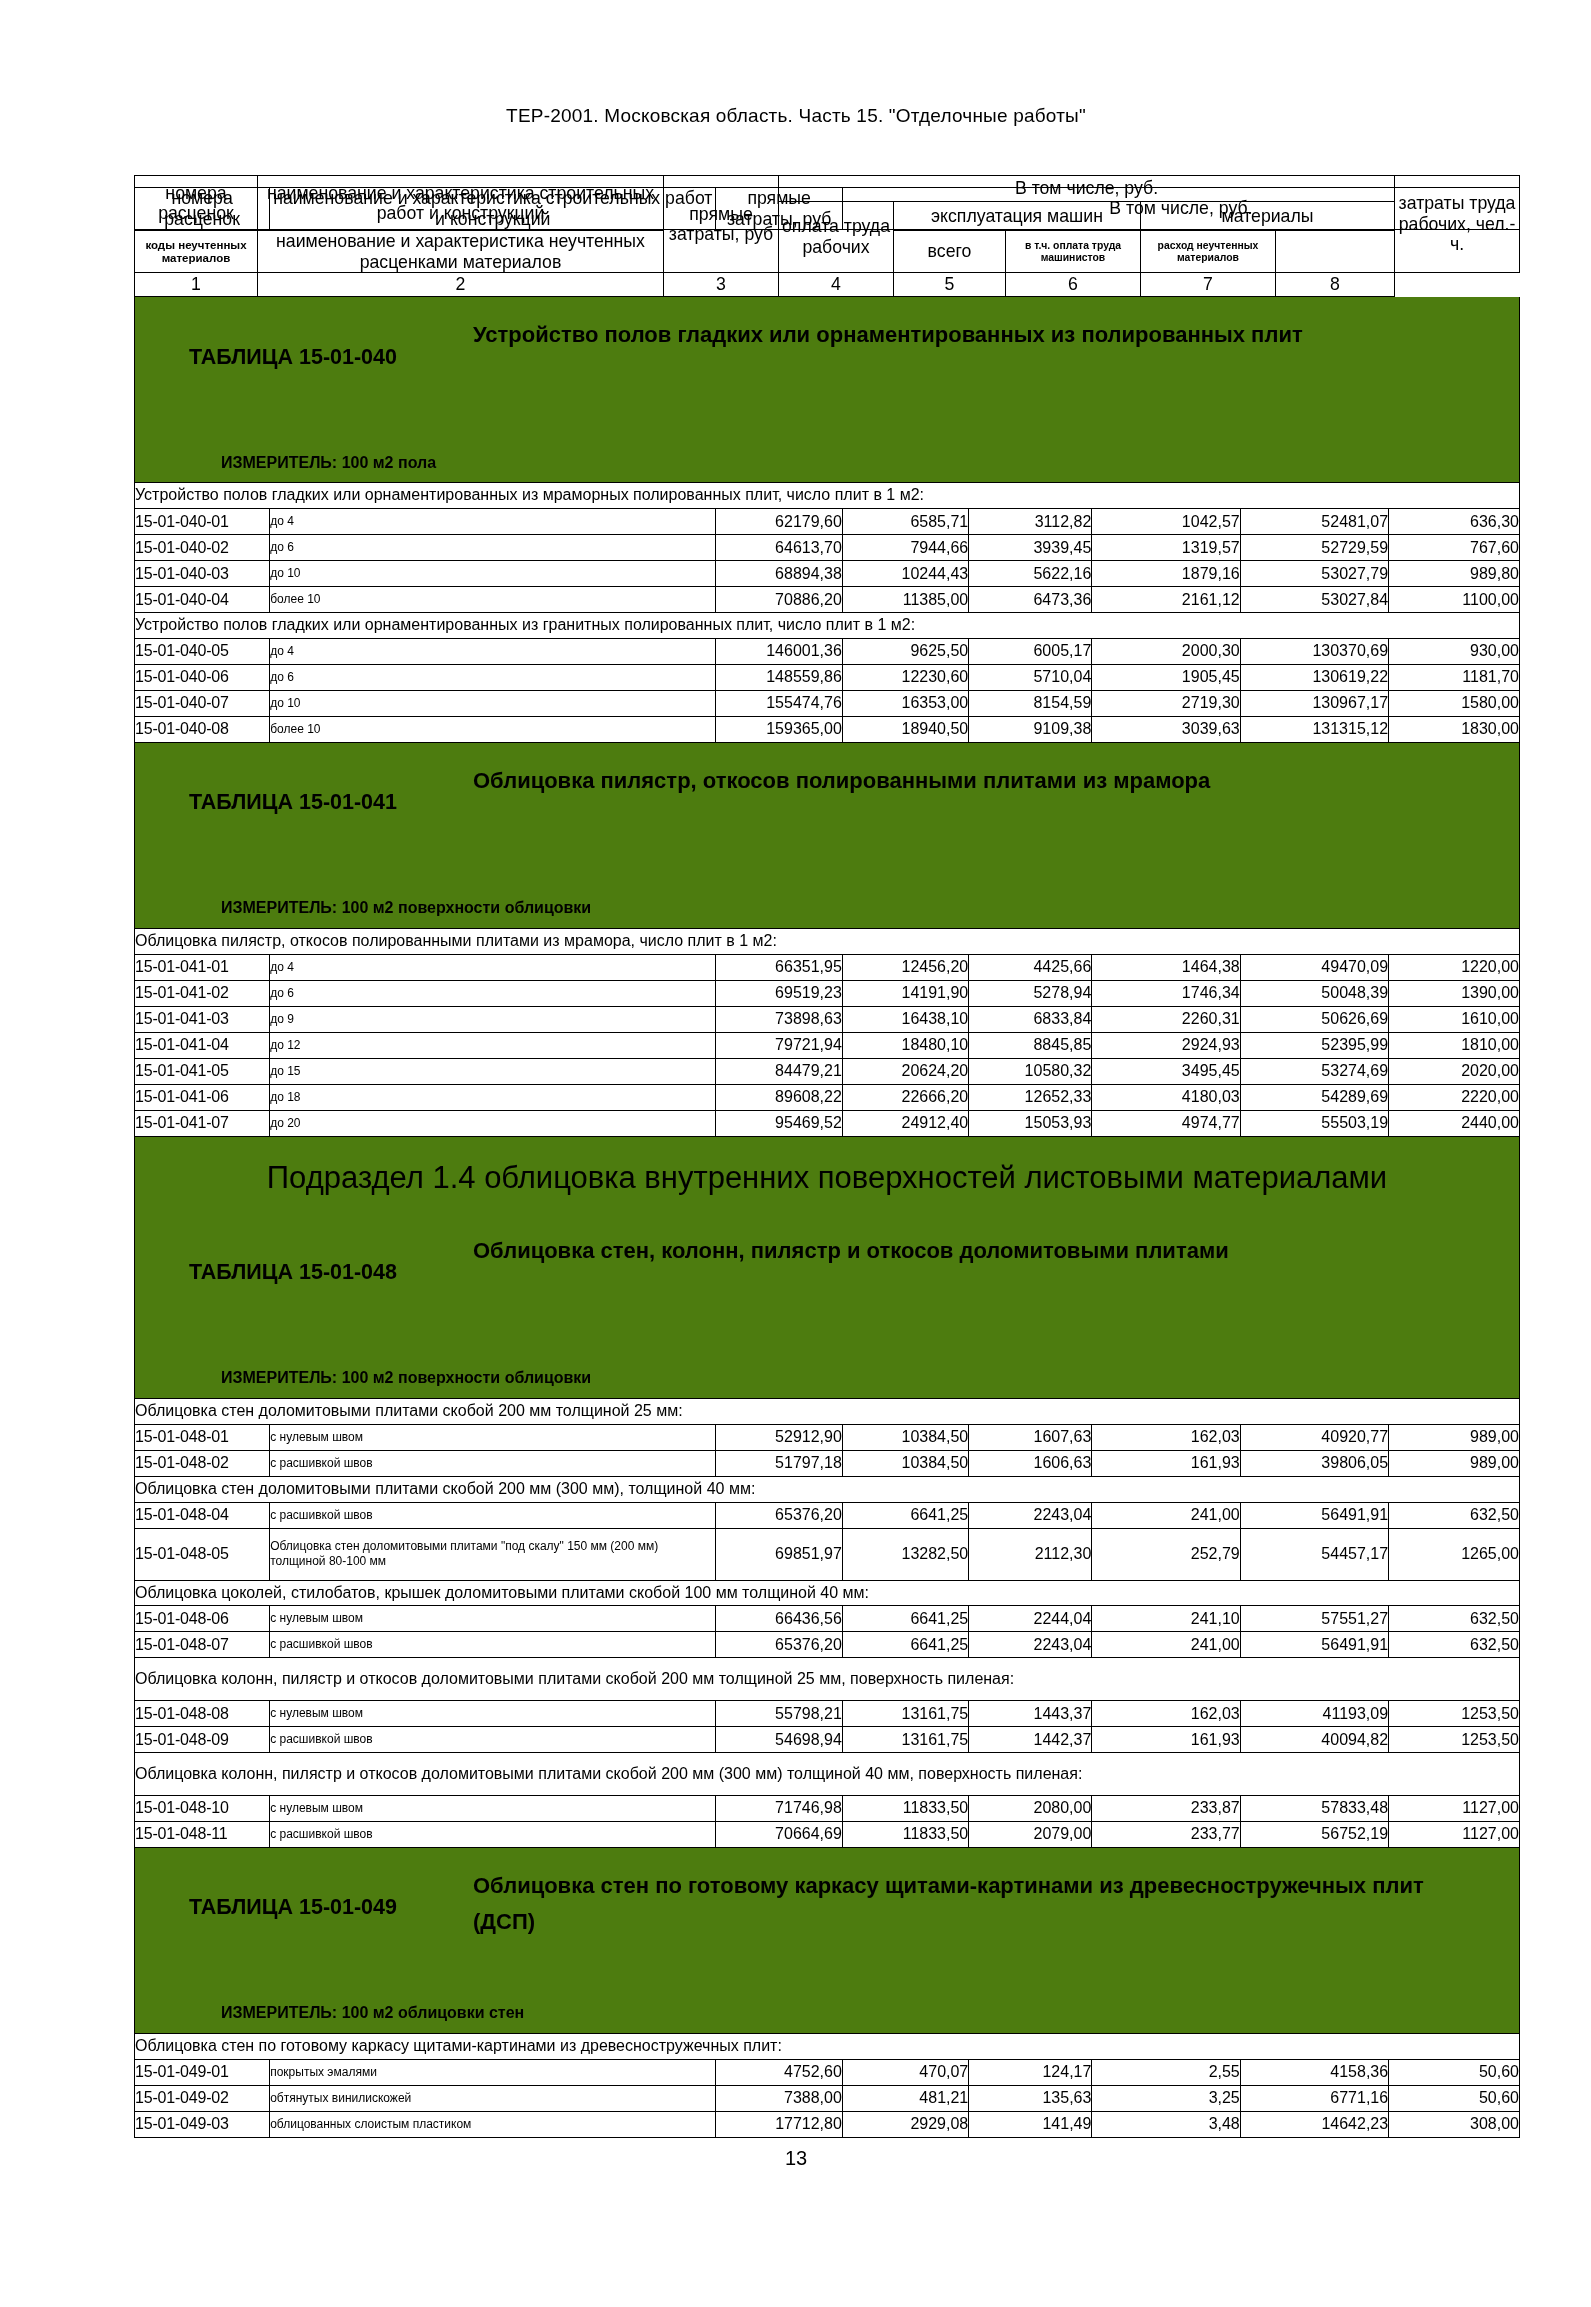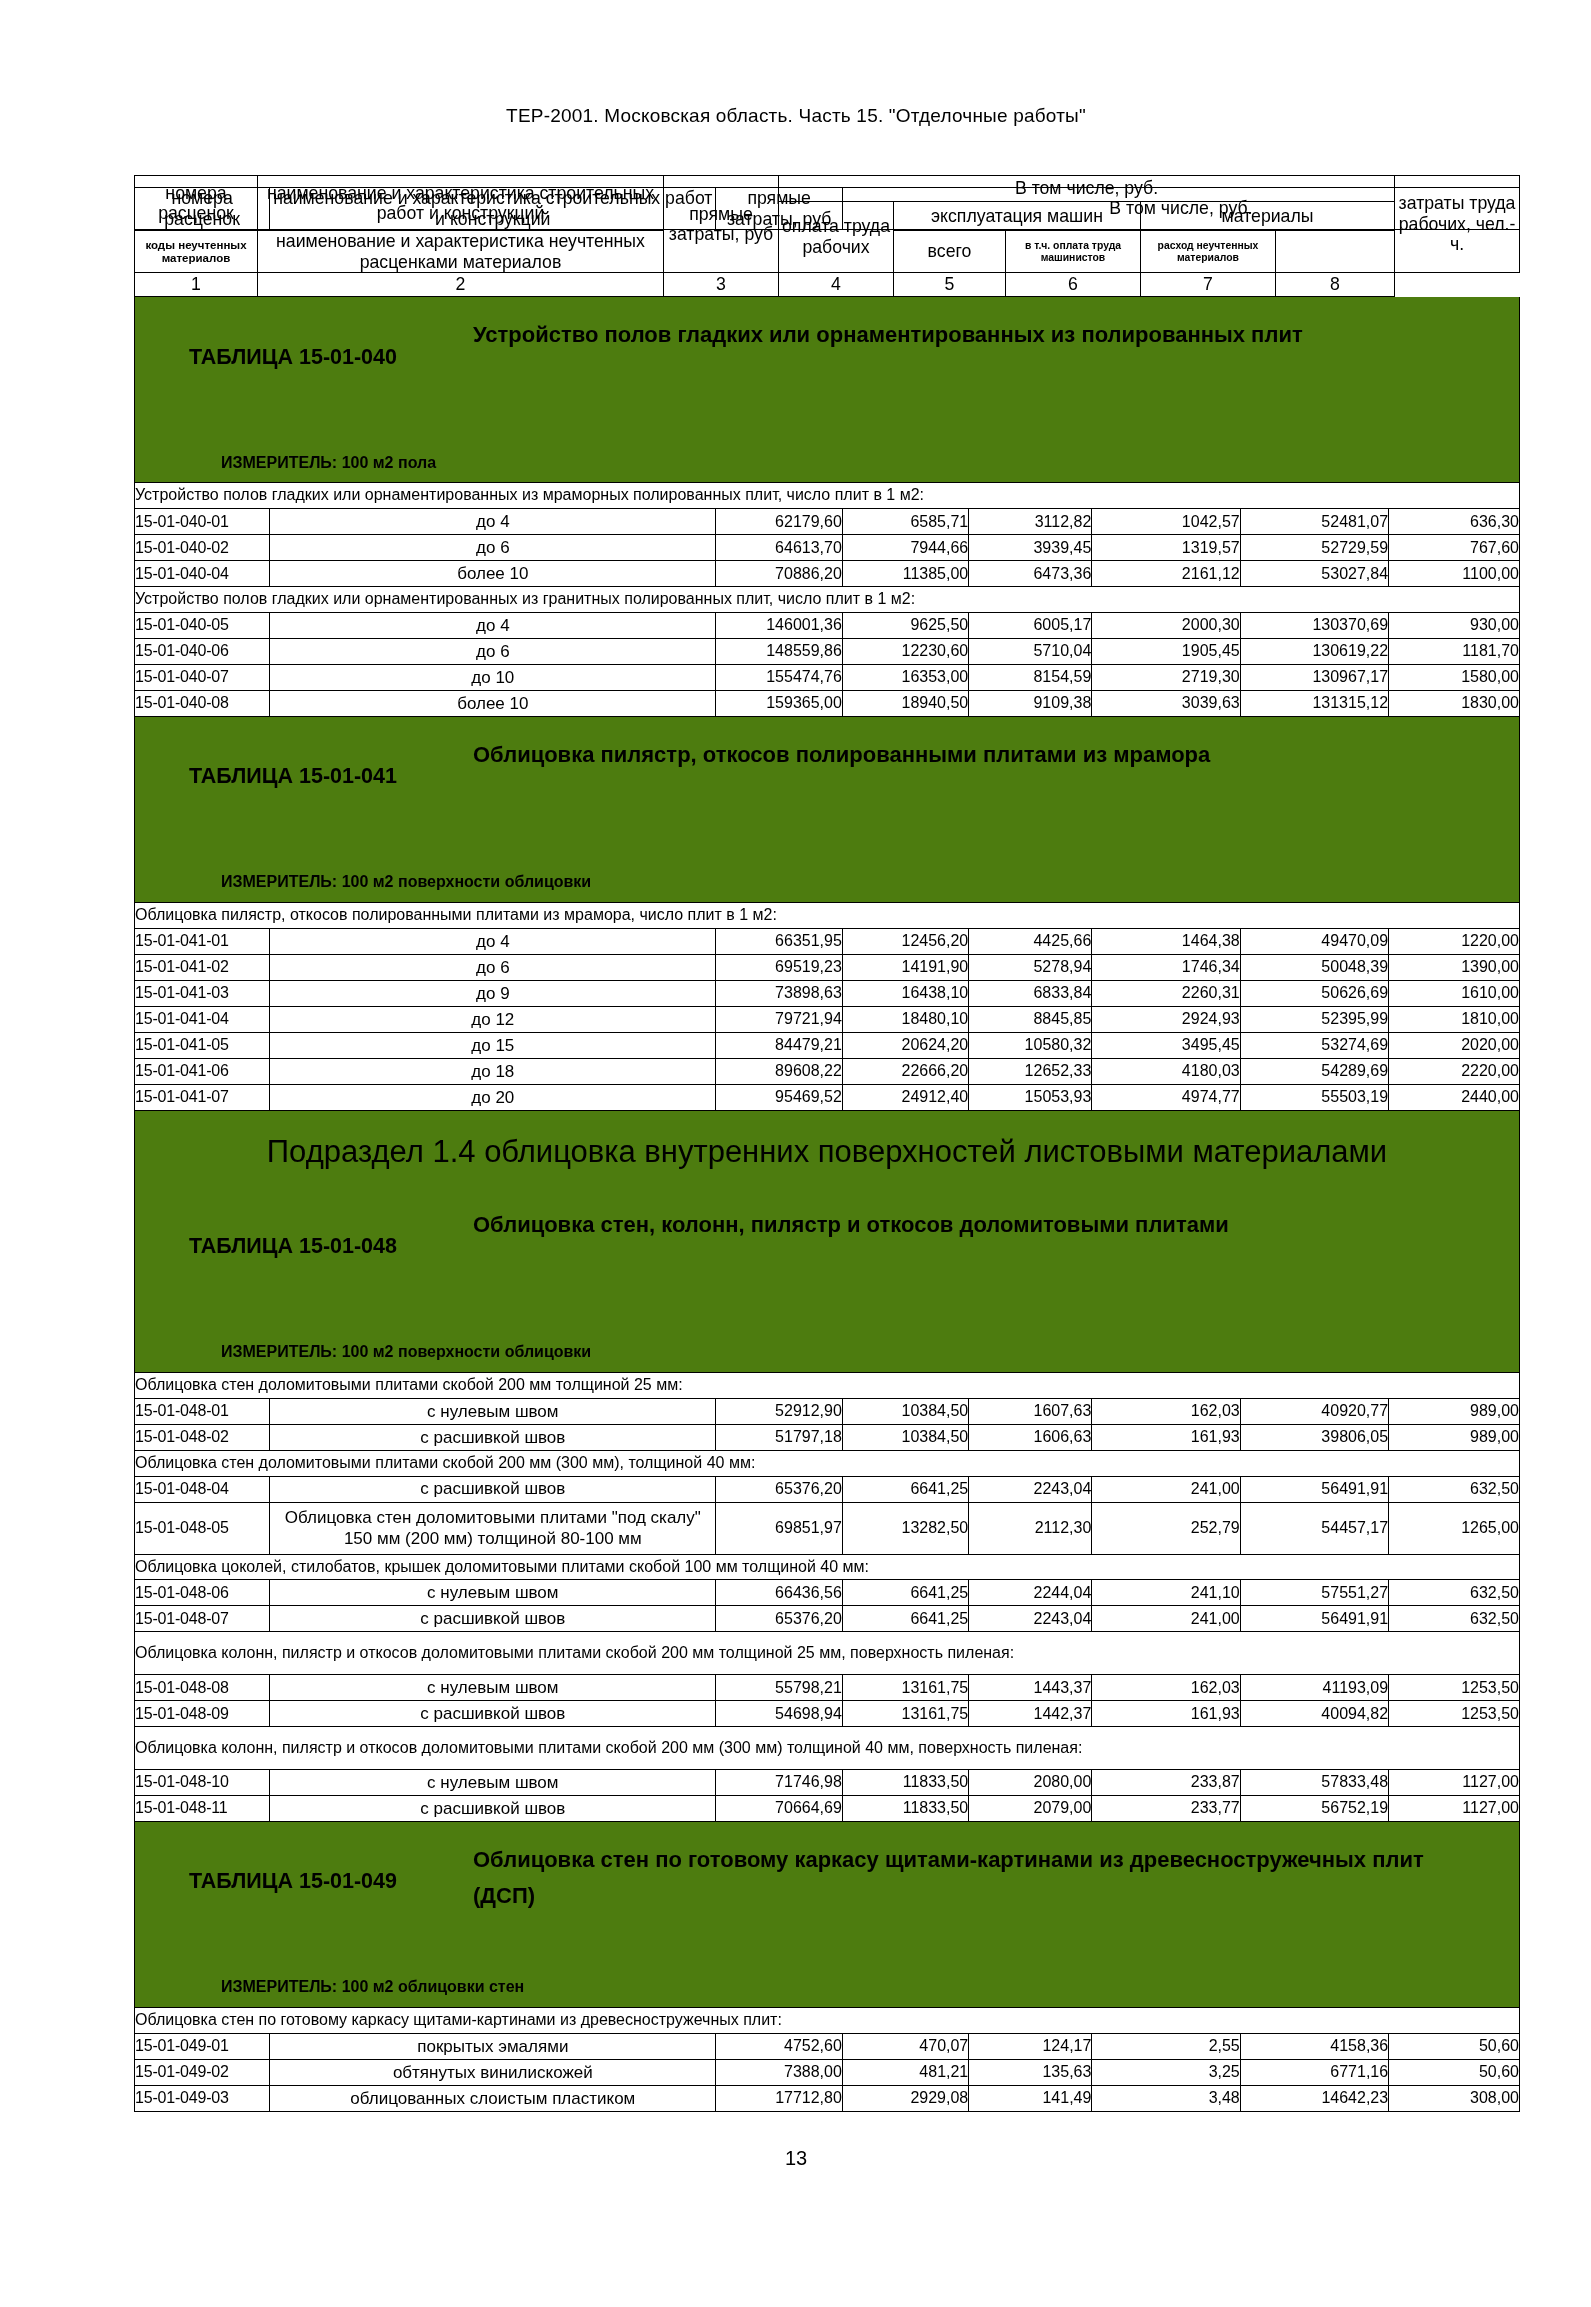--- a/index.html
+++ b/index.html
@@ -150,24 +150,23 @@
   td.group.tall { padding-top: 8.5px; padding-bottom: 8.5px; margin-left: 36px; }
 
   
   td.code {
     font-size: 16px;
     padding: 3.1px 0 3.1px 3.8px;
     white-space: nowrap;
     letter-spacing: -0.2px;
   }
   td.desc {
-    font-size: 17px;
+    font-size: 12px;
     padding: 3.1px 0 3.1px 7px;
     line-height: 1.25;
-    text-align: center;
   }
   td.num {
     font-size: 16px;
     text-align: right;
     padding: 3.1px 4.6px 3.1px 0;
     white-space: nowrap;
   }
   tr.data td { height: 25px; }
   tr.data-tall td { height: 51px; }
 
@@ -297,20 +296,30 @@
               <td class="code">15-01-040-02</td>
               <td class="desc">до 6</td>
               <td class="num">64613,70</td>
               <td class="num">7944,66</td>
               <td class="num">3939,45</td>
               <td class="num">1319,57</td>
               <td class="num">52729,59</td>
               <td class="num">767,60</td>
             </tr>
             <tr class="data">
+              <td class="code">15-01-040-03</td>
+              <td class="desc">до 10</td>
+              <td class="num">68894,38</td>
+              <td class="num">10244,43</td>
+              <td class="num">5622,16</td>
+              <td class="num">1879,16</td>
+              <td class="num">53027,79</td>
+              <td class="num">989,80</td>
+            </tr>
+            <tr class="data">
               <td class="code">15-01-040-04</td>
               <td class="desc">более 10</td>
               <td class="num">70886,20</td>
               <td class="num">11385,00</td>
               <td class="num">6473,36</td>
               <td class="num">2161,12</td>
               <td class="num">53027,84</td>
               <td class="num">1100,00</td>
             </tr>
             <tr>

